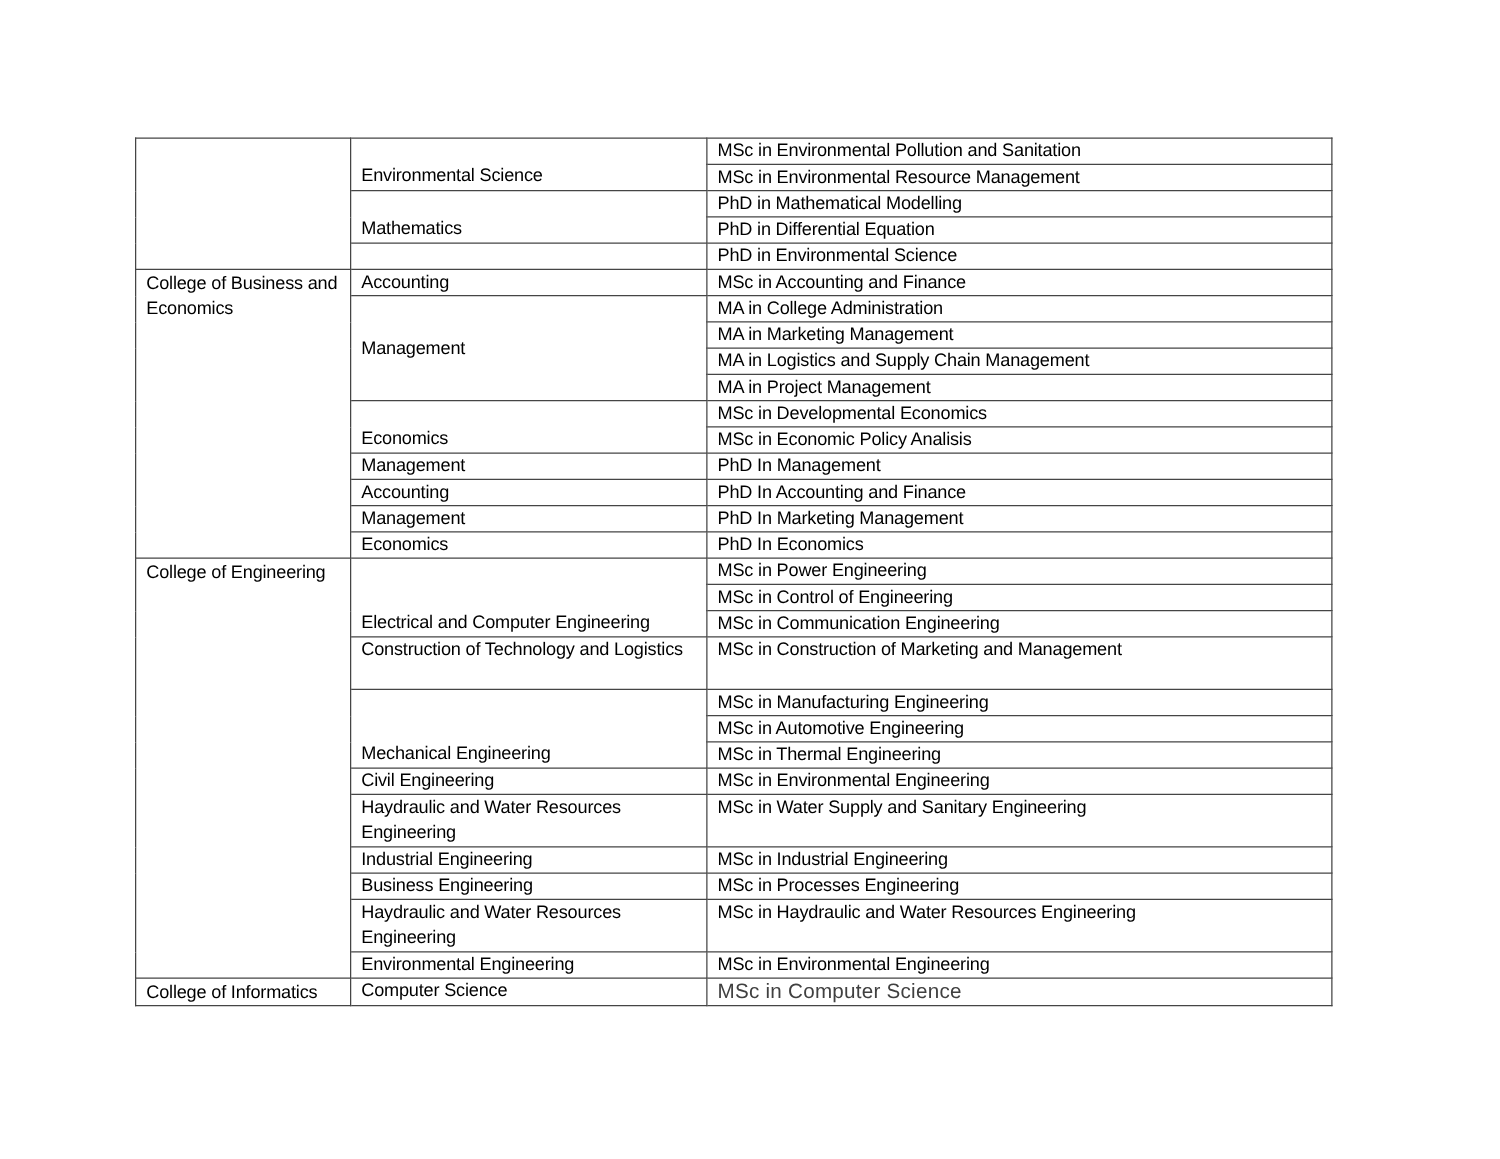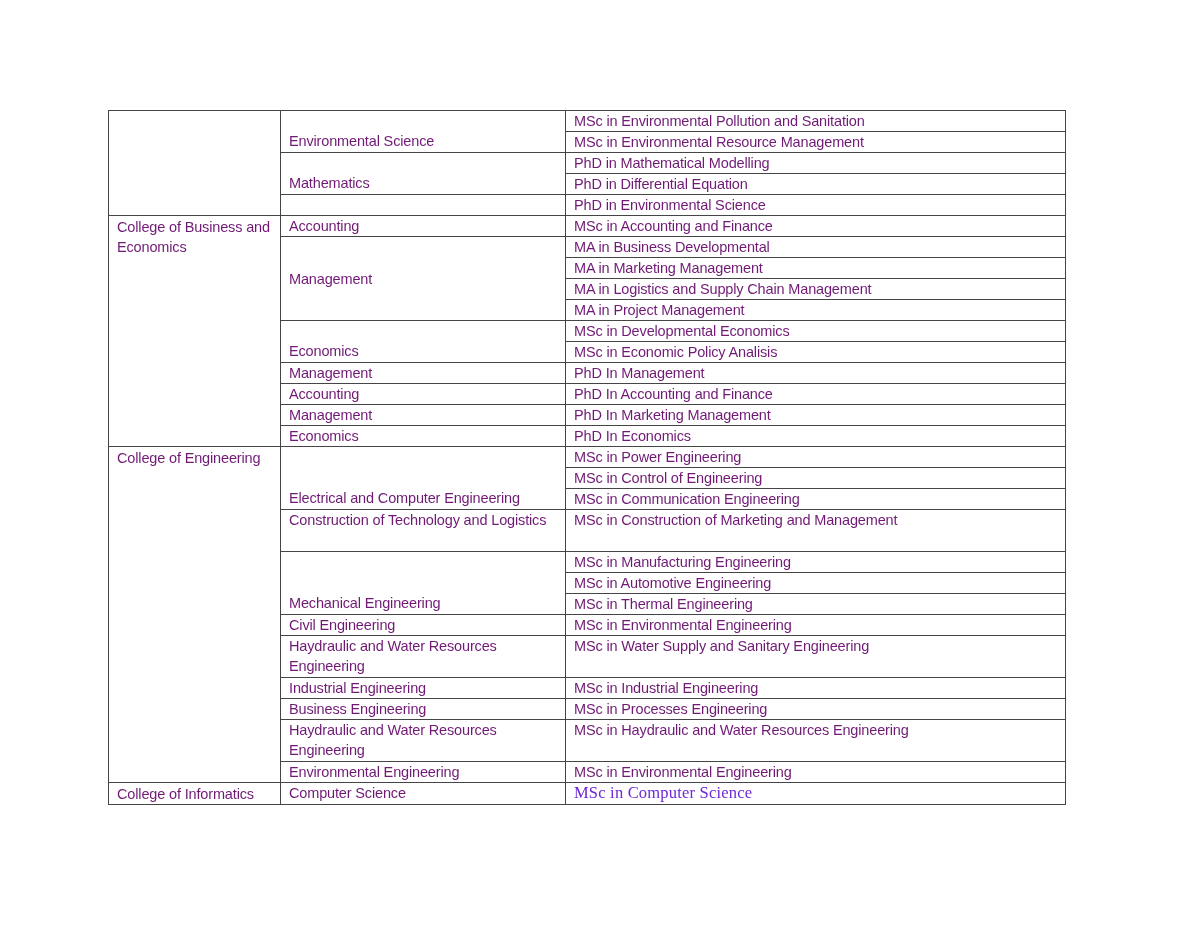--- a/index.html
+++ b/index.html
@@ -13,37 +13,37 @@
 
   table.programs {
     position:absolute; left:108px; top:110px;
     width:957px;
     border-collapse:collapse; table-layout:fixed;
   }
   td {
     border:1px solid #454545;
     font-size:14.5px;
     line-height:20px;
-    color:#701a75;
+    color:#000000;
     letter-spacing:-0.15px;
     padding:0 6px 0 8px;
     vertical-align:top;
     overflow:hidden;
     white-space:normal;
   }
   tr.std  { height:21px; }
   tr.tall { height:42px; }
   td.college { vertical-align:top; padding-top:1px; }
   td.vb { vertical-align:bottom; padding-bottom:1px;margin-top:41px; }
   td.vm { vertical-align:middle; }
   td.serif {
-    font-family:Liberation Serif, serif;
+    font-family:Liberation Sans, sans-serif;
     font-size:16.5px;
     letter-spacing:0.2px;
-    color:#6d28d9;
+    color:#404040;
   }
 </style>
 </head>
 <body>
 
 <div class="page">
   <table class="programs">
     <colgroup>
       <col style="width:172px">
       <col style="width:285px">
@@ -71,21 +71,21 @@
         <td>PhD in Environmental Science</td>
       </tr>
 
       <tr class="std">
         <td class="college" rowspan="11">College of Business and Economics</td>
         <td>Accounting</td>
         <td>MSc in Accounting and Finance</td>
       </tr>
       <tr class="std">
         <td class="vm" rowspan="4">Management</td>
-        <td>MA in Business Developmental</td>
+        <td>MA in College Administration</td>
       </tr>
       <tr class="std">
         <td>MA in Marketing Management</td>
       </tr>
       <tr class="std">
         <td>MA in Logistics and Supply Chain Management</td>
       </tr>
       <tr class="std">
         <td>MA in Project Management</td>
       </tr>

